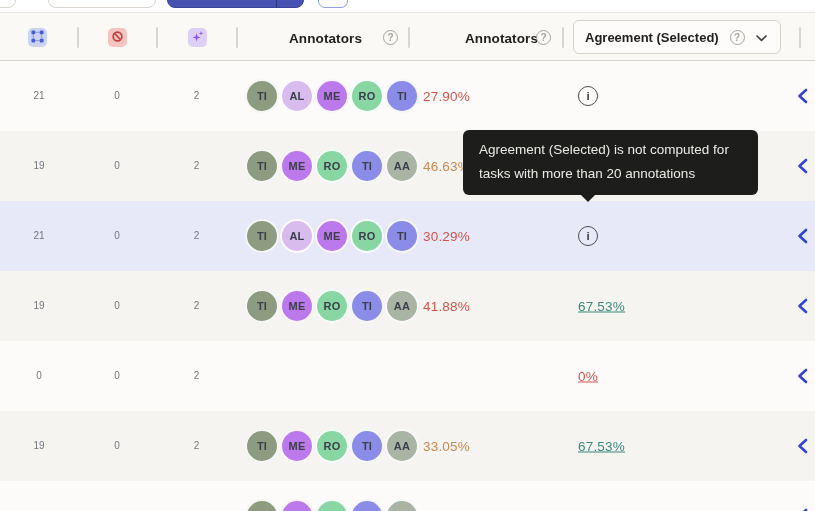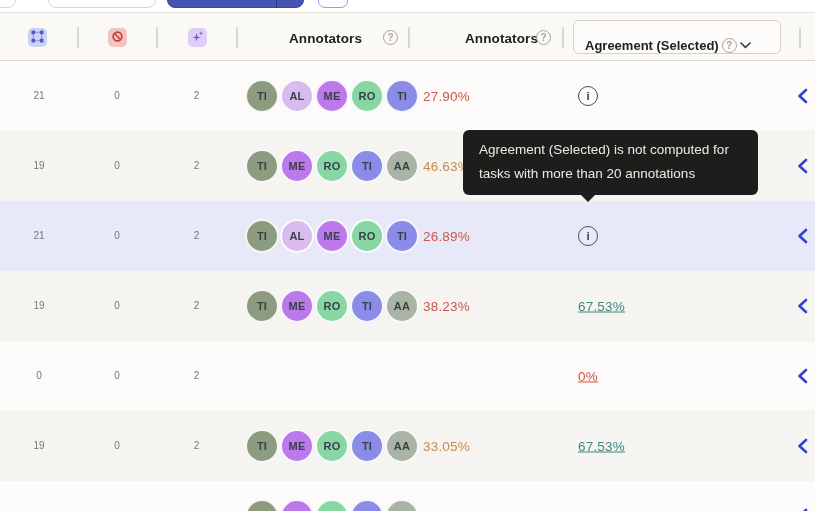--- a/index.html
+++ b/index.html
@@ -30,21 +30,21 @@
     display:flex; align-items:center; justify-content:center; }
   .chip-blue   { left:28px;  background:#cbd3f3; }
   .chip-red    { left:108px; background:#f5c4c1; }
   .chip-purple { left:188px; background:#dcd0f6; }
   .vdiv { position:absolute; top:14px; width:2px; height:21px; background:#d9d6cf; border-radius:1px; }
   .hlabel { position:absolute; top:18px; font-size:13.5px; font-weight:700; color:#222120; letter-spacing:0.1px;margin-left:44px; }
   .help { position:absolute; width:15px; height:15px; border:1.2px solid #a8a39b; border-radius:50%;
     color:#a8a39b; font-size:10px; font-weight:700; display:flex; align-items:center; justify-content:center; }
   .help-inline { position:static; flex:none; }
   .selectbox { position:absolute; left:573px; top:7px; width:208px; height:34px; background:#fdfcfa;
-    border:1px solid #d6d2ca; border-radius:6px; display:flex; align-items:flex-end; gap:3px; padding:0 11px; }
+    border:1px solid #d6d2ca; border-radius:6px; display:flex; align-items:center; gap:11px; padding:0 11px; }
   .selectbox .lbl { font-size:13px; font-weight:700; color:#222120; white-space:nowrap; }
 
   
   .rows { position:relative; height:450px; overflow:hidden; }
   .row { position:relative; height:70px; }
   .row-odd  { background:#fcfbf9; }
   .row-even { background:#f5f4f1; }
   .row-hl   { }
   .num { position:absolute; top:0; height:70px; line-height:70px; text-align:center;
     font-size:10px; color:#74777c; }
@@ -188,41 +188,41 @@
       <div class="num n1">21</div>
       <div class="num n2">0</div>
       <div class="num n3">2</div>
       <div class="avatars">
         <span class="avatar" style="background-color: rgb(141, 156, 128);">TI</span>
         <span class="avatar" style="background-color: rgb(217, 188, 238);">AL</span>
         <span class="avatar" style="background-color: rgb(188, 121, 236);">ME</span>
         <span class="avatar" style="background-color: rgb(136, 214, 164);">RO</span>
         <span class="avatar" style="background-color: rgb(138, 140, 232);">TI</span>
       </div>
-      <span class="pct pct-agree" style="color: rgb(208, 84, 74);">26.89%</span>
+      <span class="pct pct-agree" style="color: rgb(208, 84, 74);">30.29%</span>
       <span class="info-icon">i</span>
       <span class="chev">
         <svg width="14" height="16" viewBox="0 0 14 16">
             <polyline points="10,2 3.5,8 10,14" fill="none" stroke="#3243d0" stroke-width="2.6" stroke-linecap="round" stroke-linejoin="round"></polyline>
           </svg>
       </span>
     </div>
 
     <div class="row row-even">
       <div class="num n1">19</div>
       <div class="num n2">0</div>
       <div class="num n3">2</div>
       <div class="avatars">
         <span class="avatar" style="background-color: rgb(141, 156, 128);">TI</span>
         <span class="avatar" style="background-color: rgb(188, 121, 236);">ME</span>
         <span class="avatar" style="background-color: rgb(136, 214, 164);">RO</span>
         <span class="avatar" style="background-color: rgb(138, 140, 232);">TI</span>
         <span class="avatar" style="background-color: rgb(169, 180, 165);">AA</span>
       </div>
-      <span class="pct pct-agree" style="color: rgb(208, 84, 74);">38.23%</span>
+      <span class="pct pct-agree" style="color: rgb(208, 84, 74);">41.88%</span>
       <span class="pct pct-sel" style="color: rgb(60, 138, 125);">67.53%</span>
       <span class="chev">
         <svg width="14" height="16" viewBox="0 0 14 16">
             <polyline points="10,2 3.5,8 10,14" fill="none" stroke="#3243d0" stroke-width="2.6" stroke-linecap="round" stroke-linejoin="round"></polyline>
           </svg>
       </span>
     </div>
 
     <div class="row row-odd">
       <div class="num n1">0</div>

